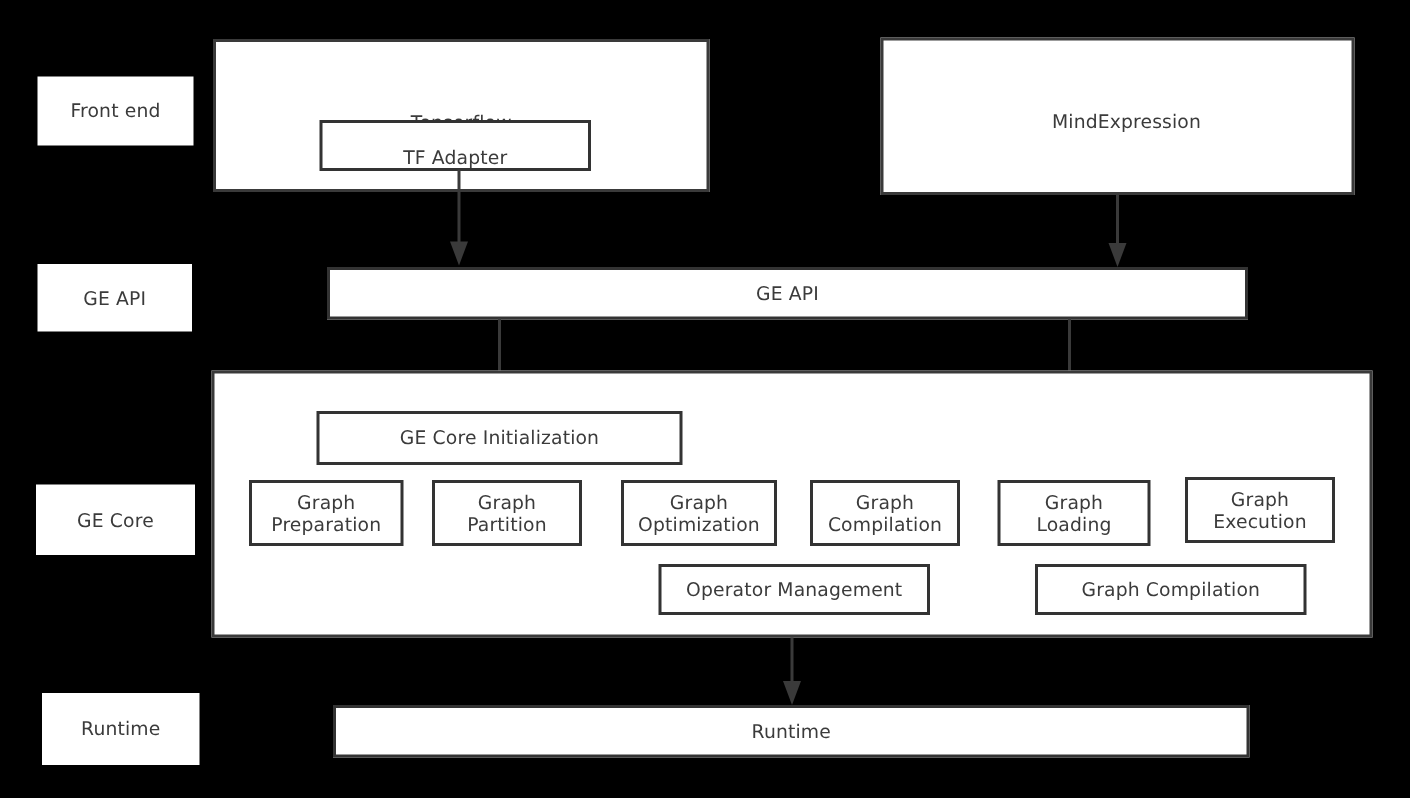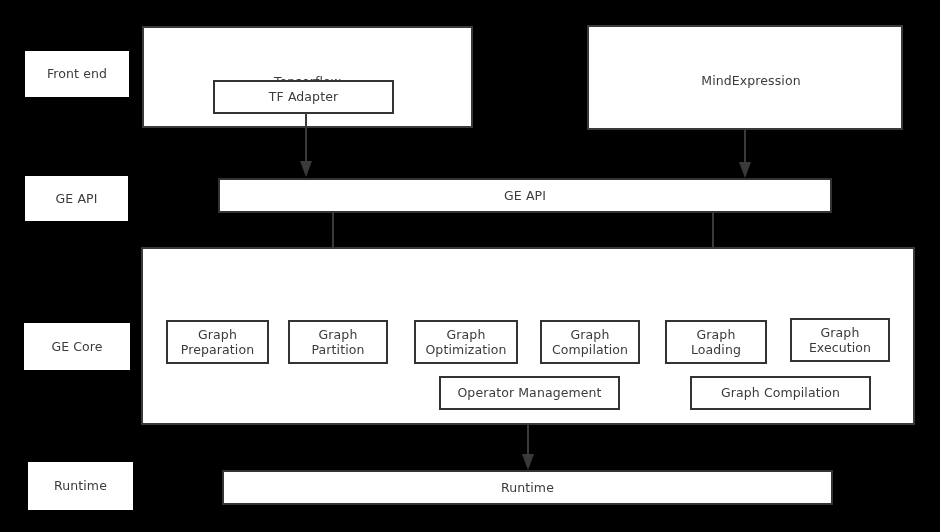--- a/index.html
+++ b/index.html
@@ -67,21 +67,21 @@
   </div>
 
   <div class="box label-box" style="left:28px; top:462px; width:105px; height:48px;">
     <span>Runtime</span>
   </div>
 
   <div class="box group-box" style="left:142px; top:26px; width:331px; height:102px;">
     <div class="group-title" style="left:0; right:0; top:30px;margin-top:16px;">Tensorflow</div>
   </div>
 
-  <div class="box" style="left:213px; top:80px; width:181px; height:34px;">
+  <div class="box" style="left:213px; top:80px; width:181px; height:34px;align-items:flex-end;">
     <span>TF Adapter</span>
   </div>
 
   <div class="box group-box" style="left:587px; top:25px; width:316px; height:105px;">
     <div class="group-title" style="left:12px; right:0; top:46px;">MindExpression</div>
   </div>
 
   <div class="arrow" style="left:298px; top:113px; width:16px; height:66px;">
     <svg width="16" height="66" viewBox="0 0 16 66">
       <line x1="8" y1="0" x2="8" y2="52" stroke="#3a3a3a" stroke-width="2"></line>
@@ -109,20 +109,23 @@
 
   <div class="arrow" style="left:705px; top:212px; width:16px; height:64px;">
     <svg width="16" height="64" viewBox="0 0 16 64">
       <line x1="8" y1="0" x2="8" y2="50" stroke="#3a3a3a" stroke-width="2"></line>
       <polygon points="8,62 2,46 14,46" fill="#3a3a3a"></polygon>
     </svg>
   </div>
 
   <div class="box group-box" style="left:141px; top:247px; width:774px; height:178px;"></div>
 
+  <div class="box" style="left:211px; top:274px; width:244px; height:36px;">
+    <span>GE Core Initialization</span>
+  </div>
 
 
   <div class="box cell-two-line" style="left:166px; top:320px; width:103px; height:44px;">
     <span>Graph</span>
     <span>Preparation</span>
   </div>
 
   <div class="box cell-two-line" style="left:288px; top:320px; width:100px; height:44px;">
     <span>Graph</span>
     <span>Partition</span>

